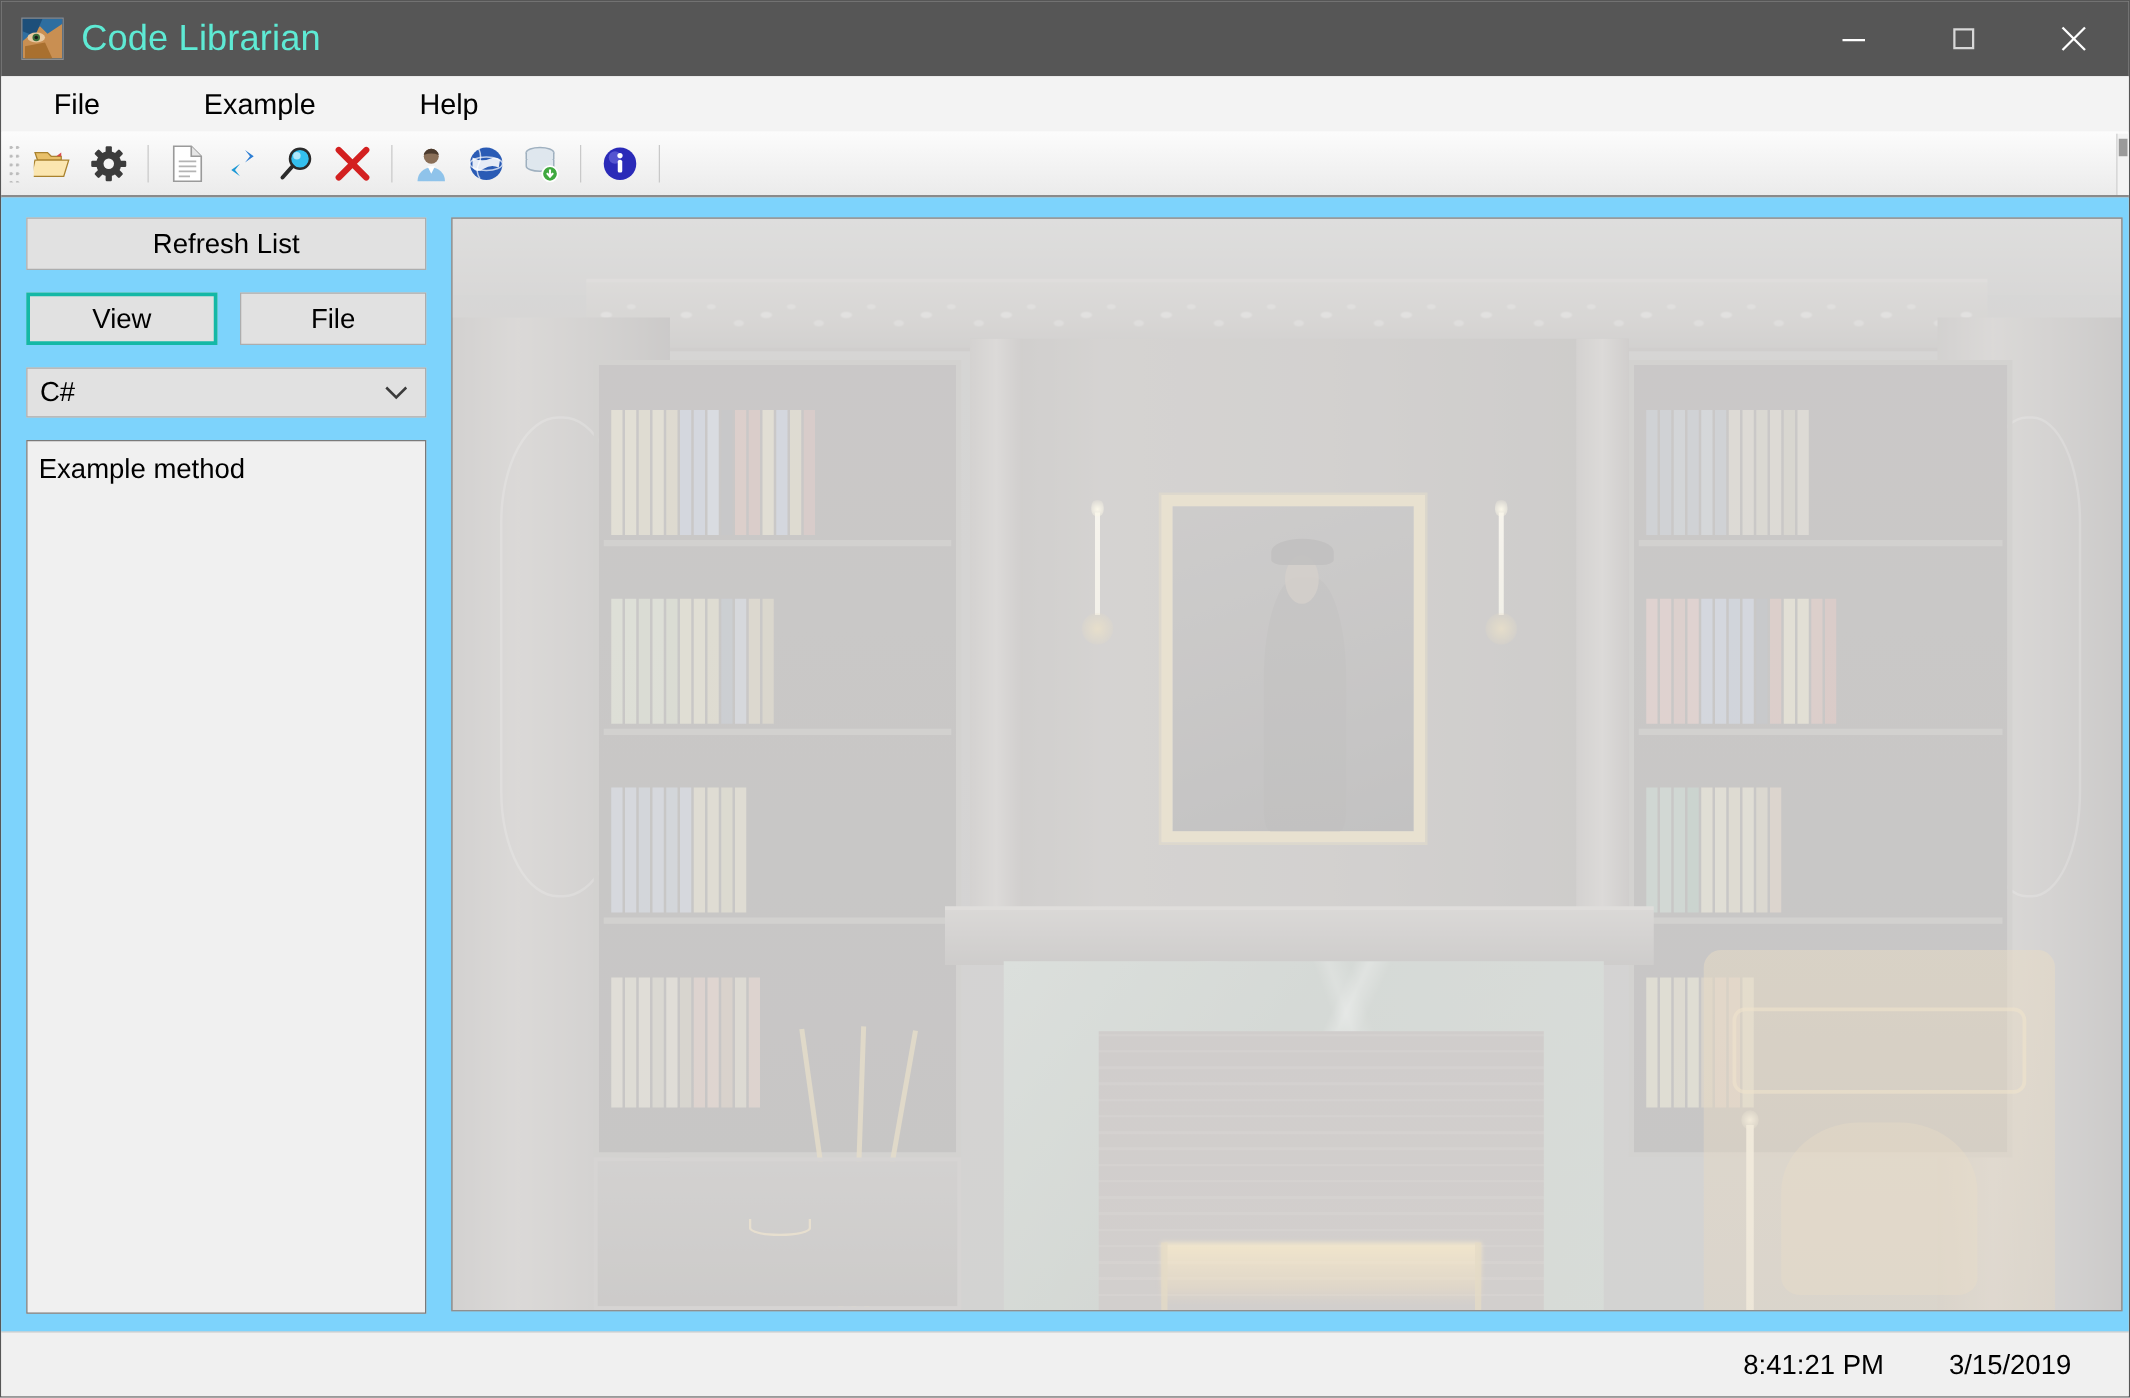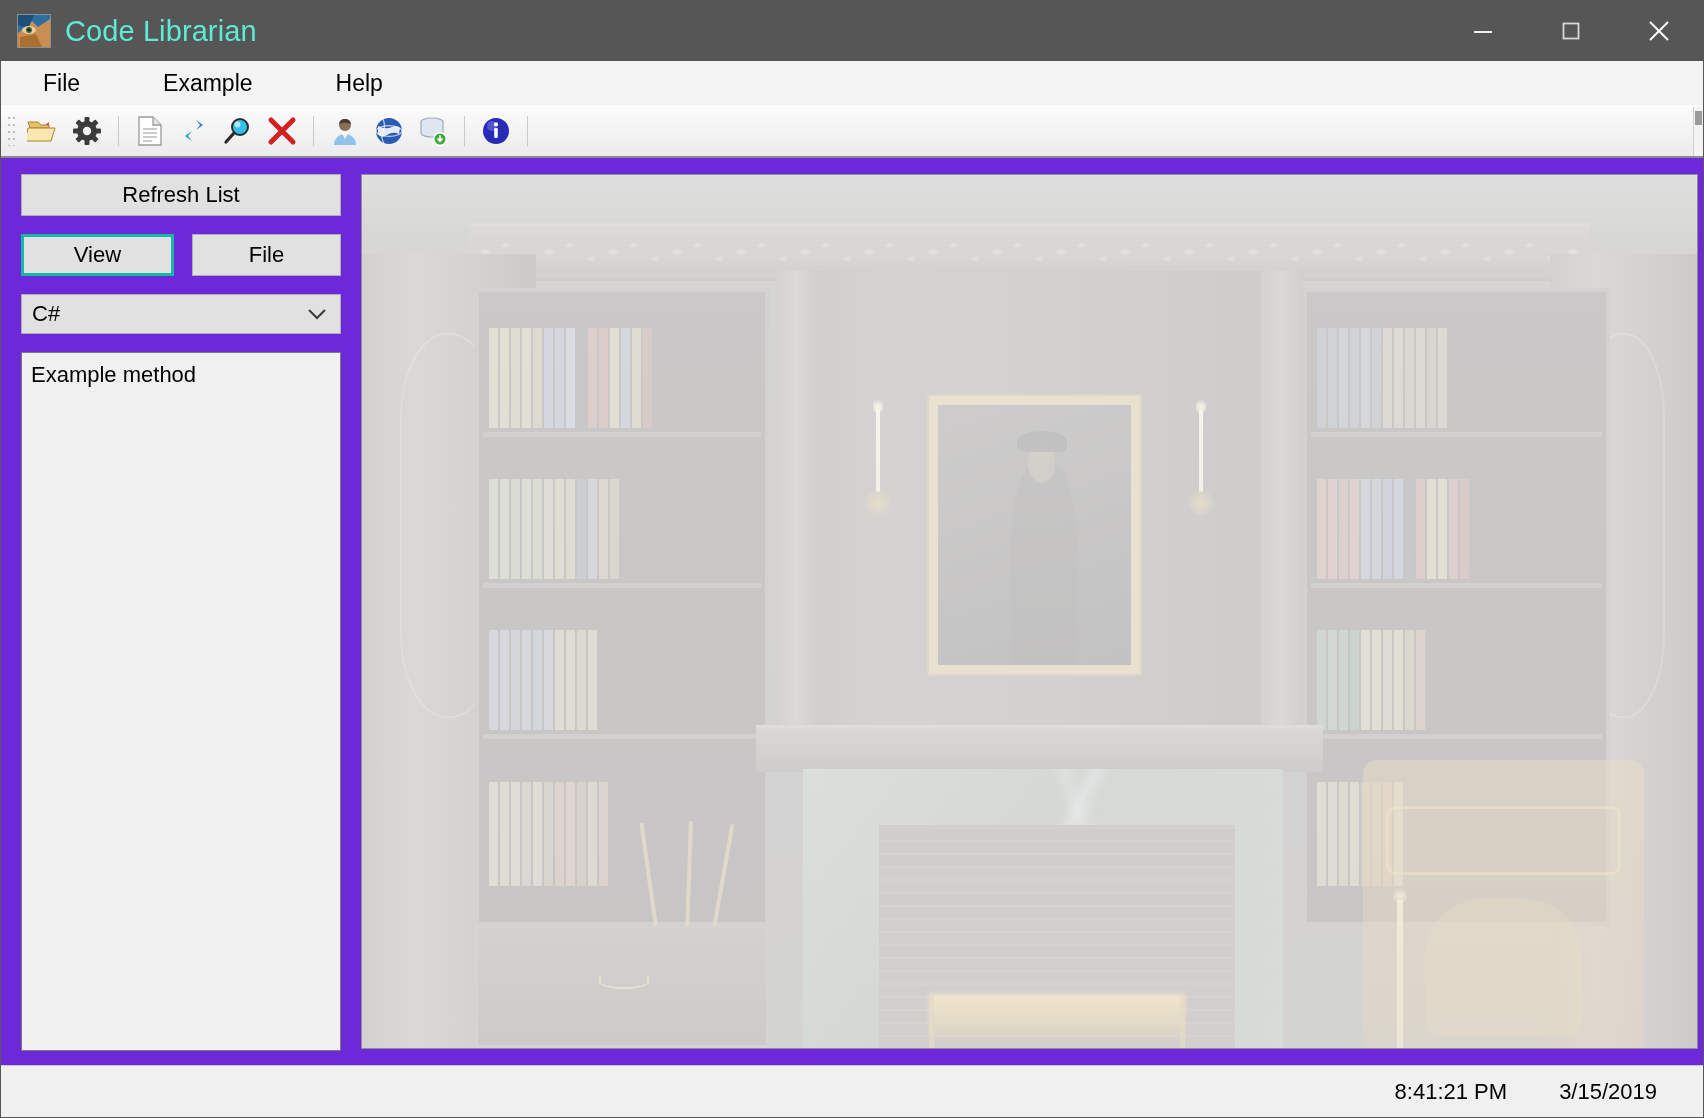--- a/index.html
+++ b/index.html
@@ -134,21 +134,21 @@
     margin: 4px 1px 0 1px;
     width: 7px;
     height: 14px;
     background: #9a9a9a;
   }
 
   
   .body-area {
     flex: 1 1 auto;
     position: relative;
-    background: #6d28d9;
+    background: #7dd3fc;
     display: flex;
   }
 
   .left-pane {
     width: 360px;
     flex: 0 0 auto;
     padding: 16px 20px 14px 20px;
     box-sizing: border-box;
     display: flex;
     flex-direction: column;

